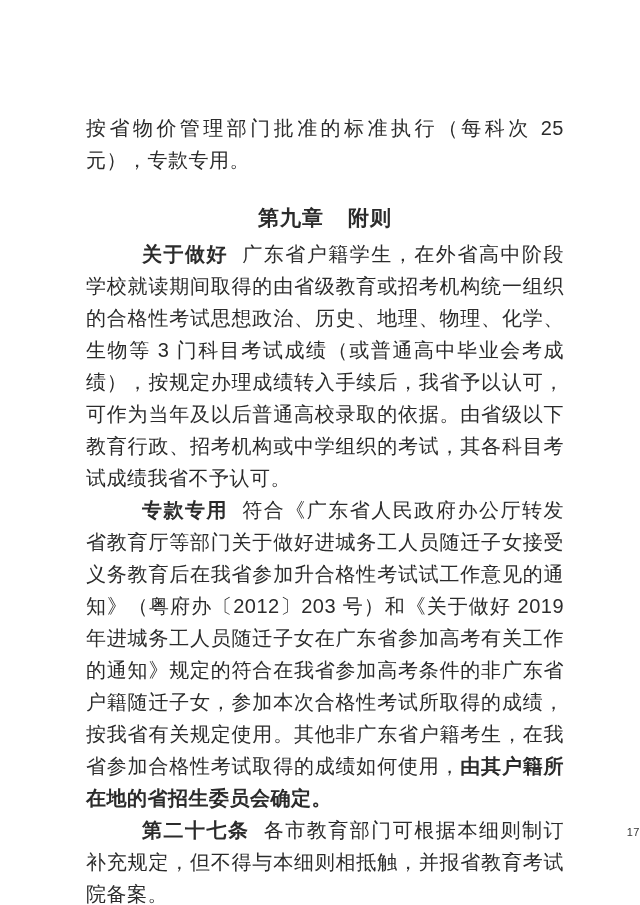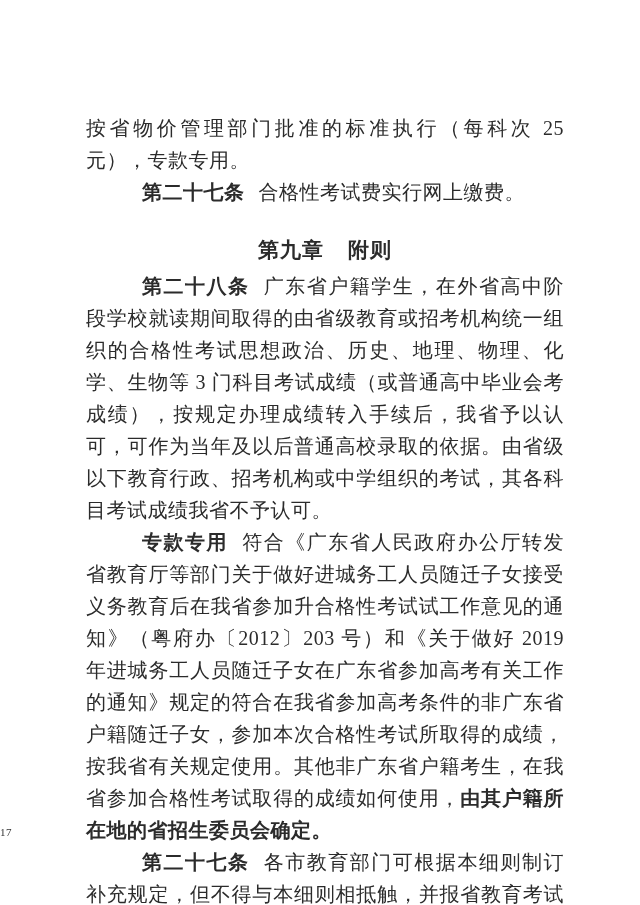--- a/index.html
+++ b/index.html
@@ -5,21 +5,21 @@
   * { margin: 0; padding: 0; box-sizing: border-box; }
   html, body {
     background: #ffffff;
   }
   .page {
     position: relative;
     width: 640px;
     height: 905px;
     margin: 0 auto;
     background: #ffffff;
-    font-family: Liberation Serif, serif;
+    font-family: Liberation Sans, sans-serif;
     color: #2b2b2b;
     overflow: hidden;
   }
   .content {
     position: absolute;
     left: 86px;
     top: 112px;
     width: 478px;
   }
   .para {
@@ -48,44 +48,41 @@
     letter-spacing: 1px;
   }
   .chapter-heading .chapter-number {
     margin-right: 24px;
   }
   .page-number {
     position: absolute;
     left: 0;
     right: 0;
     top: 826px;
-    text-align: left;
+    text-align: right;
     font-size: 11px;
     color: #333333;
     letter-spacing: 0.5px;
   }
 </style>
 </head>
 <body>
 
 <div class="page">
   <div class="content">
 
     <p class="para">按省物价管理部门批准的标准执行（每科次 25 元），专款专用。</p>
 
-    <p class="para indent">
-      <span class="article-label">第二十七条</span><span>合格性考试费实行网上缴费。</span>
-    </p>
 
     <h2 class="chapter-heading">
       <span class="chapter-number">第九章</span><span class="chapter-title">附则</span>
     </h2>
 
     <p class="para indent">
-      <span class="article-label">第二十八条</span><span>广东省户籍学生，在外省高中阶段学校就读期间取得的由省级教育或招考机构统一组织的合格性考试思想政治、历史、地理、物理、化学、生物等 3 门科目考试成绩（或普通高中毕业会考成绩），按规定办理成绩转入手续后，我省予以认可，可作为当年及以后普通高校录取的依据。由省级以下教育行政、招考机构或中学组织的考试，其各科目考试成绩我省不予认可。</span>
+      <span class="article-label">关于做好</span><span>广东省户籍学生，在外省高中阶段学校就读期间取得的由省级教育或招考机构统一组织的合格性考试思想政治、历史、地理、物理、化学、生物等 3 门科目考试成绩（或普通高中毕业会考成绩），按规定办理成绩转入手续后，我省予以认可，可作为当年及以后普通高校录取的依据。由省级以下教育行政、招考机构或中学组织的考试，其各科目考试成绩我省不予认可。</span>
     </p>
 
     <p class="para indent">
       <span class="article-label">专款专用</span><span>符合《广东省人民政府办公厅转发省教育厅等部门关于做好进城务工人员随迁子女接受义务教育后在我省参加升合格性考试试工作意见的通知》（粤府办〔2012〕203 号）和《关于做好 2019 年进城务工人员随迁子女在广东省参加高考有关工作的通知》规定的符合在我省参加高考条件的非广东省户籍随迁子女，参加本次合格性考试所取得的成绩，按我省有关规定使用。其他非广东省户籍考生，在我省参加合格性考试取得的成绩如何使用，</span><span class="bold-run">由其户籍所在地的省招生委员会确定。</span>
     </p>
 
     <p class="para indent">
       <span class="article-label">第二十七条</span><span>各市教育部门可根据本细则制订补充规定，但不得与本细则相抵触，并报省教育考试院备案。</span>
     </p>
 

